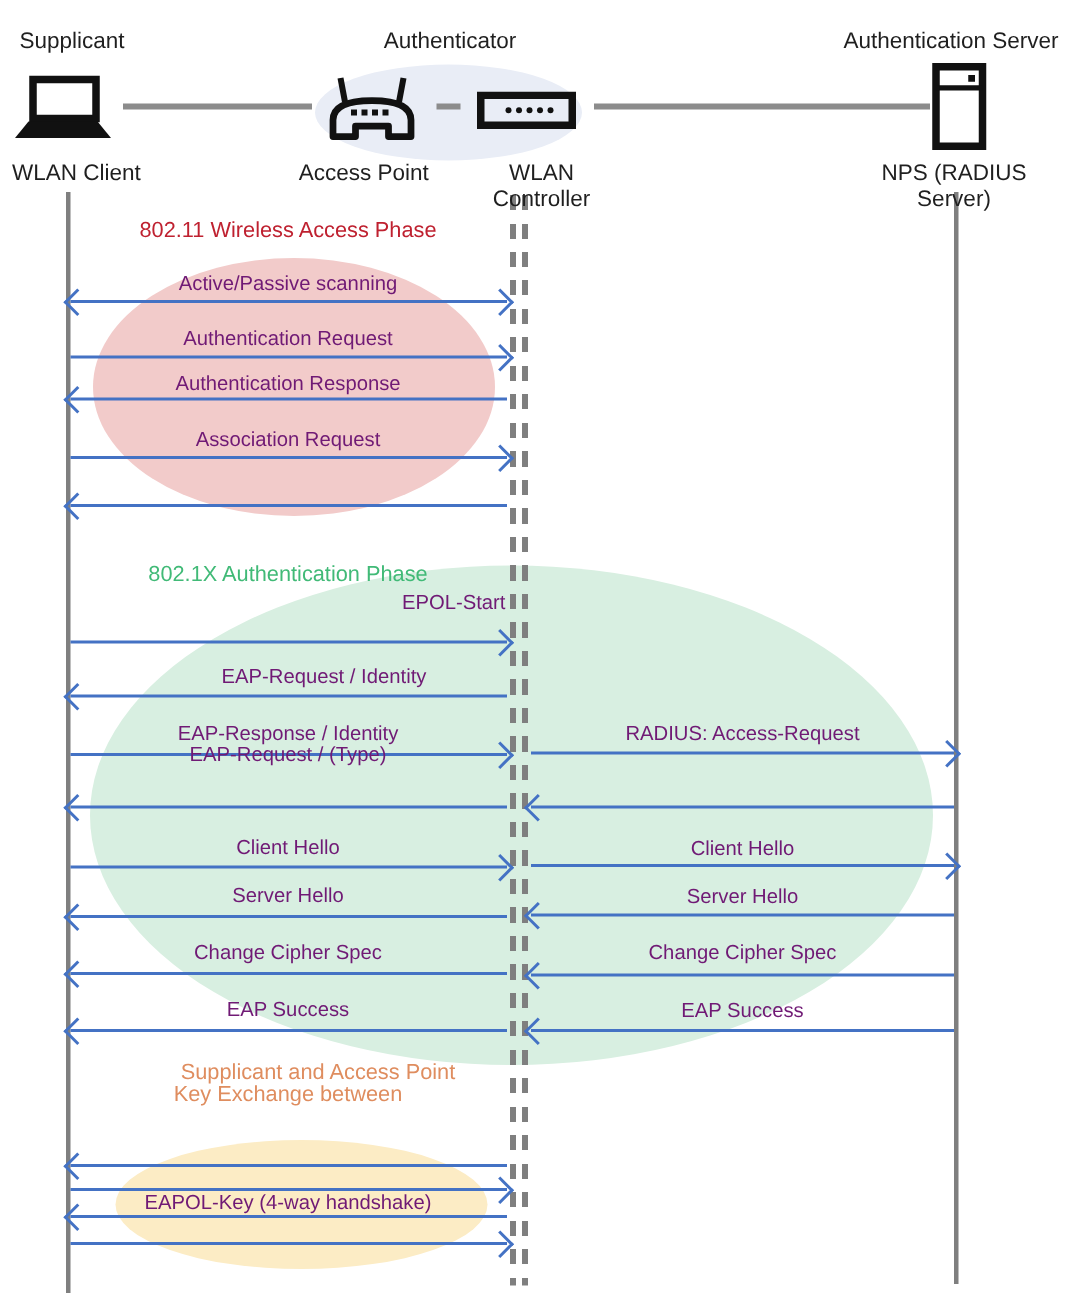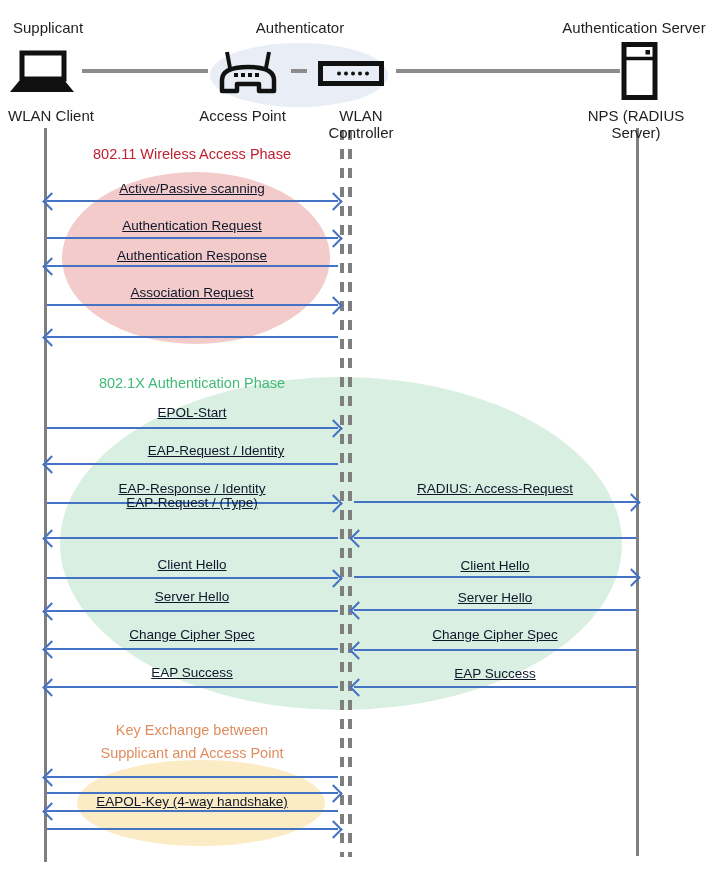--- a/index.html
+++ b/index.html
@@ -21,21 +21,21 @@
   .hline{position:absolute;height:4px;background:#8c8c8c;top:69px;z-index:1;}
   
   .role{position:absolute;top:19px;font-size:15px;color:#1f1f1f;z-index:4;}
   .device{position:absolute;top:107px;font-size:15px;color:#1f1f1f;text-align:center;z-index:4;}
   
   .ptitle{position:absolute;left:47px;width:290px;text-align:center;font-size:14.5px;z-index:4;}
   .ptitle.p1{color:#bf2130;}
   .ptitle.p2{color:#41ba77;}
   .ptitle.p3{color:#df8d5f;line-height:19px;}
   
-  .mlabel{position:absolute;font-size:13.5px;color:#0f172a;text-align:center;z-index:4;white-space:nowrap;text-decoration:underline;}
+  .mlabel{position:absolute;font-size:13.5px;color:#701a75;text-align:center;z-index:4;white-space:nowrap;}
   .mlabel.lcol{left:47px;width:290px;}
   .mlabel.rcol{left:354px;width:282px;}
   
   .arrow{position:absolute;height:2.4px;background:#4472c4;z-index:3;}
   .arrow.lcol{left:47px;width:291px;}
   .arrow.rcol{left:354px;width:282px;}
   .arrow.head-r::after{
     content:"";position:absolute;right:-2px;top:-5px;width:11px;height:11px;
     border-top:2.4px solid #4472c4;border-right:2.4px solid #4472c4;transform:rotate(45deg);}
   .arrow.head-l::before{
@@ -112,21 +112,21 @@
   <div class="mlabel lcol" style="top:248px;">Authentication Response</div>
   <div class="arrow lcol head-l" style="top:265px;"></div>
 
   <div class="mlabel lcol" style="top:285px;">Association Request</div>
   <div class="arrow lcol head-r" style="top:304px;"></div>
 
   <div class="arrow lcol head-l" style="top:336px;"></div>
 
   <div class="ptitle p2" style="top:375px;">802.1X Authentication Phase</div>
 
-  <div class="mlabel lcol" style="top:405px;">EPOL-Start</div>
+  <div class="mlabel lcol" style="top:394px;text-align:right;">EPOL-Start</div>
   <div class="arrow lcol head-r" style="top:427px;"></div>
 
   <div class="mlabel lcol" style="top:443px;margin-left:24px;">EAP-Request / Identity</div>
   <div class="arrow lcol head-l" style="top:463px;"></div>
 
   <div class="mlabel lcol" style="top:481px;">EAP-Response / Identity</div>
   <div class="arrow lcol head-r" style="top:502px;"></div>
   <div class="mlabel rcol" style="top:481px;">RADIUS: Access-Request</div>
   <div class="arrow rcol head-r" style="top:501px;"></div>
 
@@ -148,21 +148,21 @@
   <div class="arrow lcol head-l" style="top:648px;"></div>
   <div class="mlabel rcol" style="top:627px;">Change Cipher Spec</div>
   <div class="arrow rcol head-l" style="top:649px;"></div>
 
   <div class="mlabel lcol" style="top:665px;">EAP Success</div>
   <div class="arrow lcol head-l" style="top:686px;"></div>
   <div class="mlabel rcol" style="top:666px;">EAP Success</div>
   <div class="arrow rcol head-l" style="top:686px;"></div>
 
   <div class="ptitle p3" style="top:721px;">Key Exchange between</div>
-  <div class="ptitle p3" style="top:744px;">Supplicant and Access Point</div>
+  <div class="ptitle p3" style="top:706px;padding-left:20px;">Supplicant and Access Point</div>
 
   <div class="arrow lcol head-l" style="top:776px;"></div>
   <div class="arrow lcol head-r" style="top:792px;"></div>
   <div class="mlabel lcol" style="top:794px;">EAPOL-Key (4-way handshake)</div>
   <div class="arrow lcol head-l" style="top:810px;"></div>
   <div class="arrow lcol head-r" style="top:828px;"></div>
 
 </div>
 
 </body></html>

